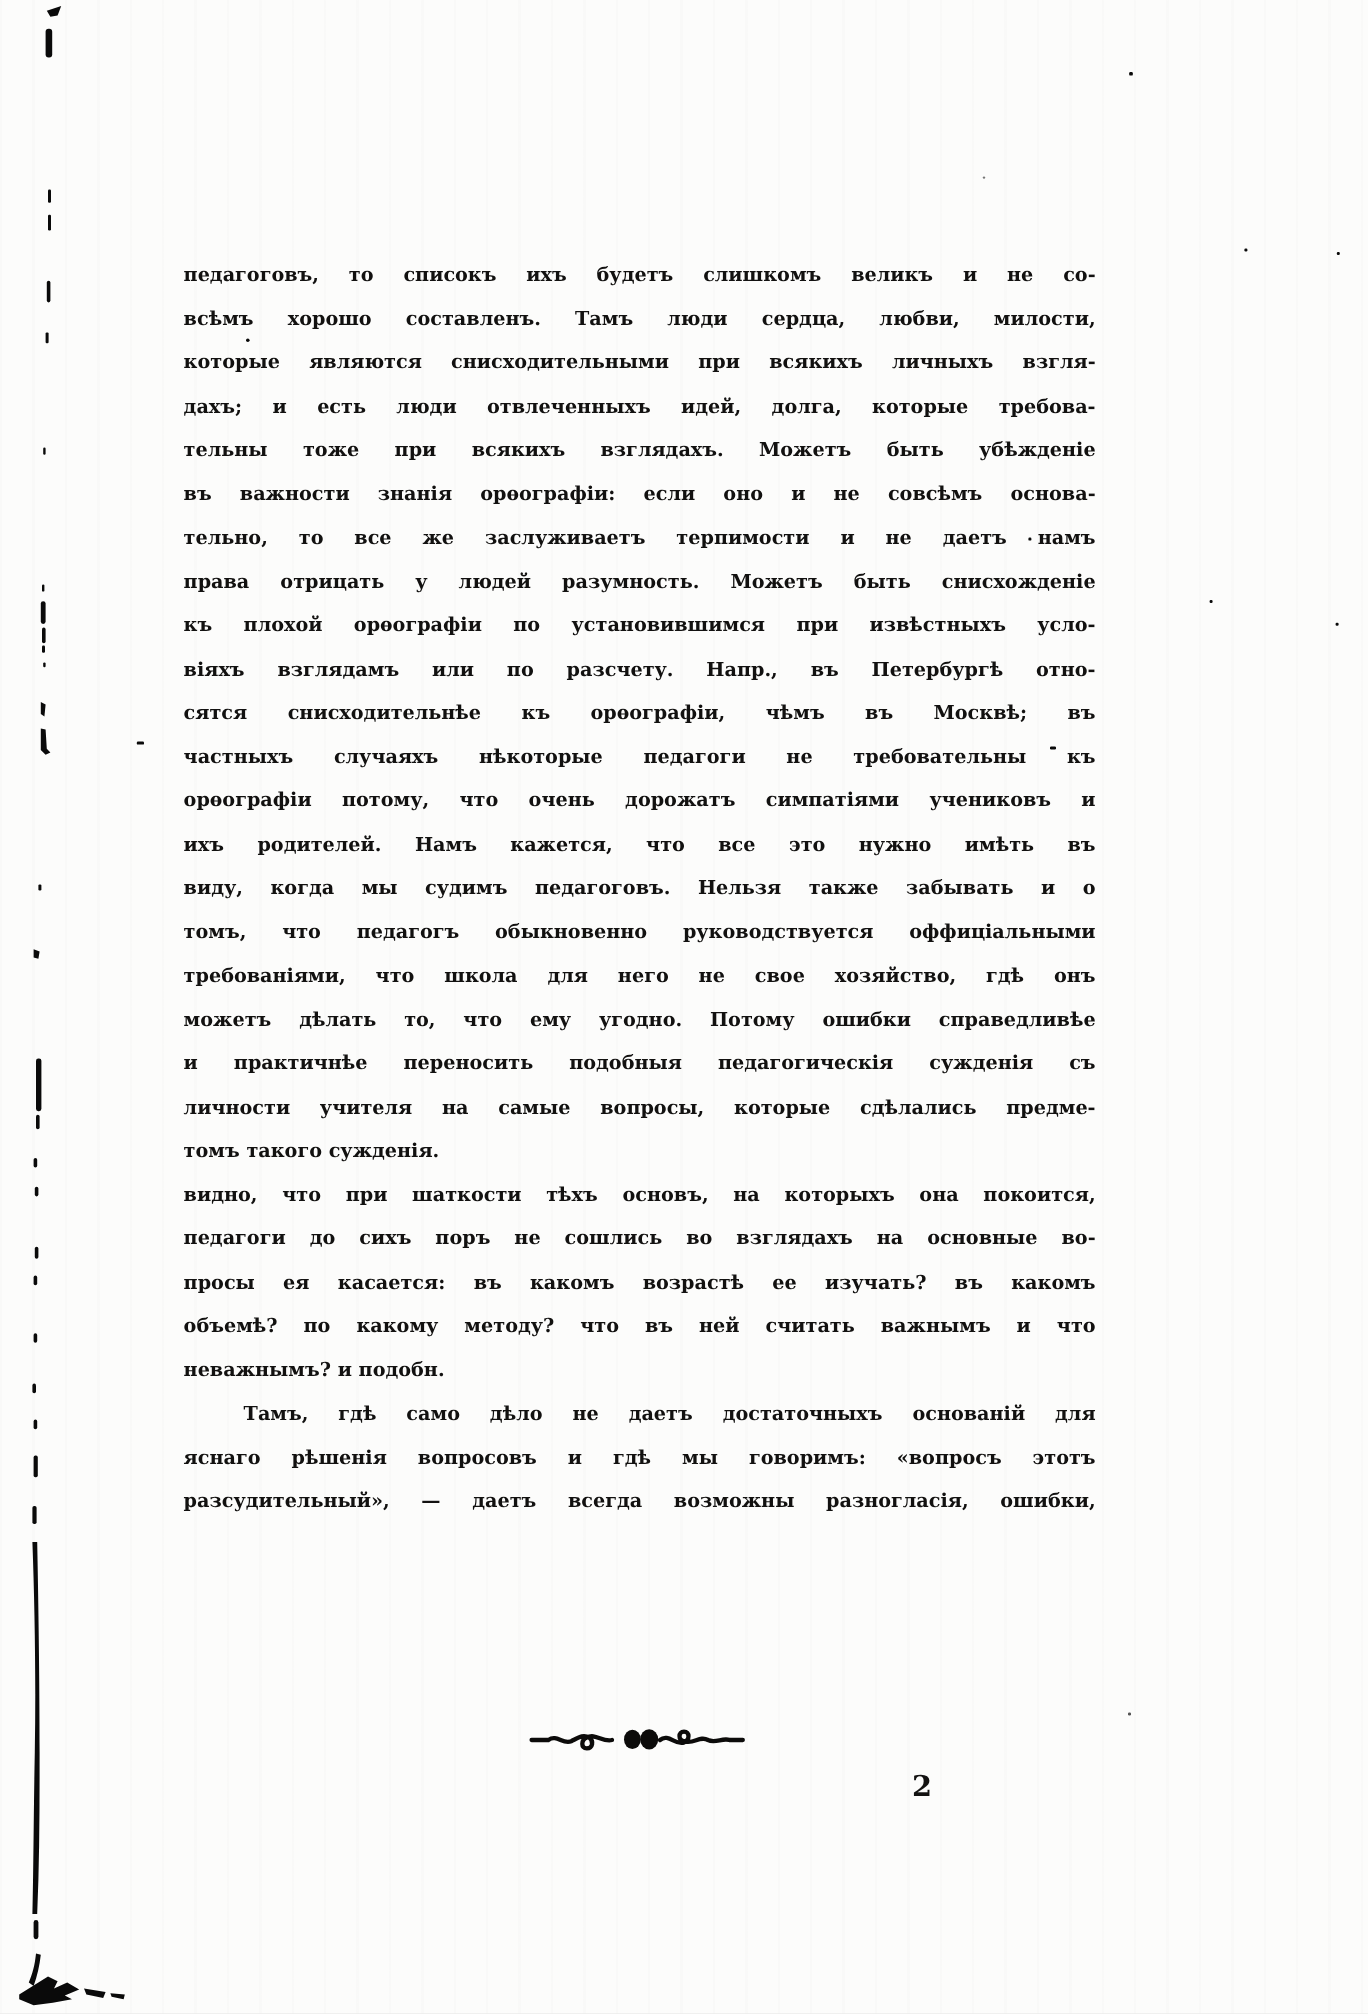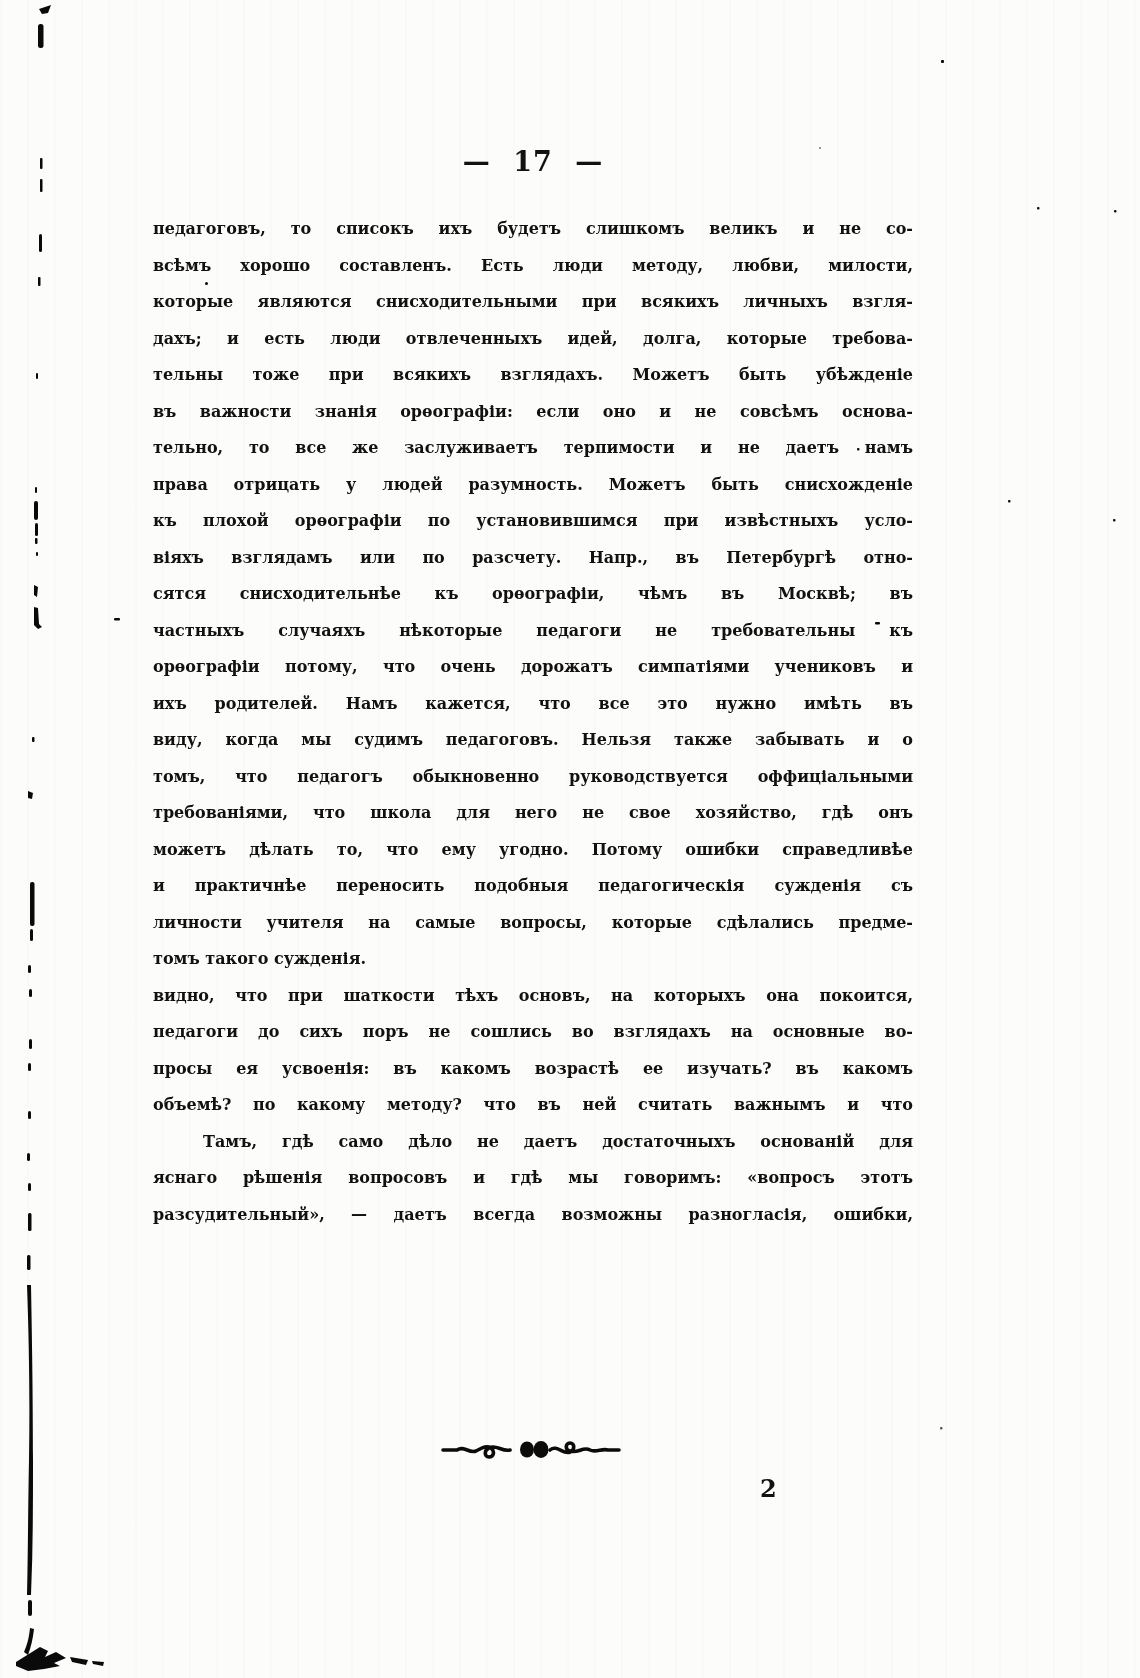--- a/index.html
+++ b/index.html
@@ -65,25 +65,24 @@
     width: 1140px;
     height: 1678px;
     pointer-events: none;
   }
 </style>
 </head>
 <body>
 
 <div class="page">
 
-  <div class="running-head">— 17 —</div>
 
   <div class="text-block">
     <div class="line">педагоговъ, то списокъ ихъ будетъ слишкомъ великъ и не со-</div>
-    <div class="line">всѣмъ хорошо составленъ. Есть люди методу, любви, милости,</div>
+    <div class="line">всѣмъ хорошо составленъ. Тамъ люди сердца, любви, милости,</div>
     <div class="line">которые являются снисходительными при всякихъ личныхъ взгля-</div>
     <div class="line">дахъ; и есть люди отвлеченныхъ идей, долга, которые требова-</div>
     <div class="line">тельны тоже при всякихъ взглядахъ. Можетъ быть убѣжденіе</div>
     <div class="line">въ важности знанія орѳографіи: если оно и не совсѣмъ основа-</div>
     <div class="line">тельно, то все же заслуживаетъ терпимости и не даетъ намъ</div>
     <div class="line">права отрицать у людей разумность. Можетъ быть снисхожденіе</div>
     <div class="line">къ плохой орѳографіи по установившимся при извѣстныхъ усло-</div>
     <div class="line">віяхъ взглядамъ или по разсчету. Напр., въ Петербургѣ отно-</div>
     <div class="line">сятся снисходительнѣе къ орѳографіи, чѣмъ въ Москвѣ; въ</div>
     <div class="line">частныхъ случаяхъ нѣкоторые педагоги не требовательны къ</div>
@@ -91,22 +90,23 @@
     <div class="line">ихъ родителей. Намъ кажется, что все это нужно имѣть въ</div>
     <div class="line">виду, когда мы судимъ педагоговъ. Нельзя также забывать и о</div>
     <div class="line">томъ, что педагогъ обыкновенно руководствуется оффиціальными</div>
     <div class="line">требованіями, что школа для него не свое хозяйство, гдѣ онъ</div>
     <div class="line">можетъ дѣлать то, что ему угодно. Потому ошибки справедливѣе</div>
     <div class="line">и практичнѣе переносить подобныя педагогическія сужденія съ</div>
     <div class="line">личности учителя на самые вопросы, которые сдѣлались предме-</div>
     <div class="line para-end">томъ такого сужденія.</div>
     <div class="line">видно, что при шаткости тѣхъ основъ, на которыхъ она покоится,</div>
     <div class="line">педагоги до сихъ поръ не сошлись во взглядахъ на основные во-</div>
-    <div class="line">просы ея усвоенія: въ какомъ возрастѣ ее изучать? въ какомъ</div>
+    <div class="line">просы ея касается: въ какомъ возрастѣ ее изучать? въ какомъ</div>
     <div class="line">объемѣ? по какому методу? что въ ней считать важнымъ и что</div>
+    <div class="line para-end">неважнымъ? и подобн.</div>
     <div class="line indent">Тамъ, гдѣ само дѣло не даетъ достаточныхъ основаній для</div>
     <div class="line">яснаго рѣшенія вопросовъ и гдѣ мы говоримъ: «вопросъ этотъ</div>
     <div class="line">разсудительный», — даетъ всегда возможны разногласія, ошибки,</div>
   </div>
 
   <svg class="tailpiece" width="182" height="28" viewBox="0 0 182 28" aria-hidden="true">
     <g stroke="#0c0b0a" stroke-width="3.6" fill="none" stroke-linecap="round">
       <path d="M3,14 h14 c7,-5 12,4 19,1 c6,-3 10,-6 15,-3 c4,3 3,9 -2,9 c-5,0 -5,-7 0,-9 c7,-4 13,4 21,2"></path>
       <path d="M110,14 c7,-6 13,5 20,2 c5,-2 5,-9 0,-9 c-5,0 -5,7 0,8 c8,3 13,-5 20,-1 c6,3 12,-2 18,0 h11"></path>
     </g>

